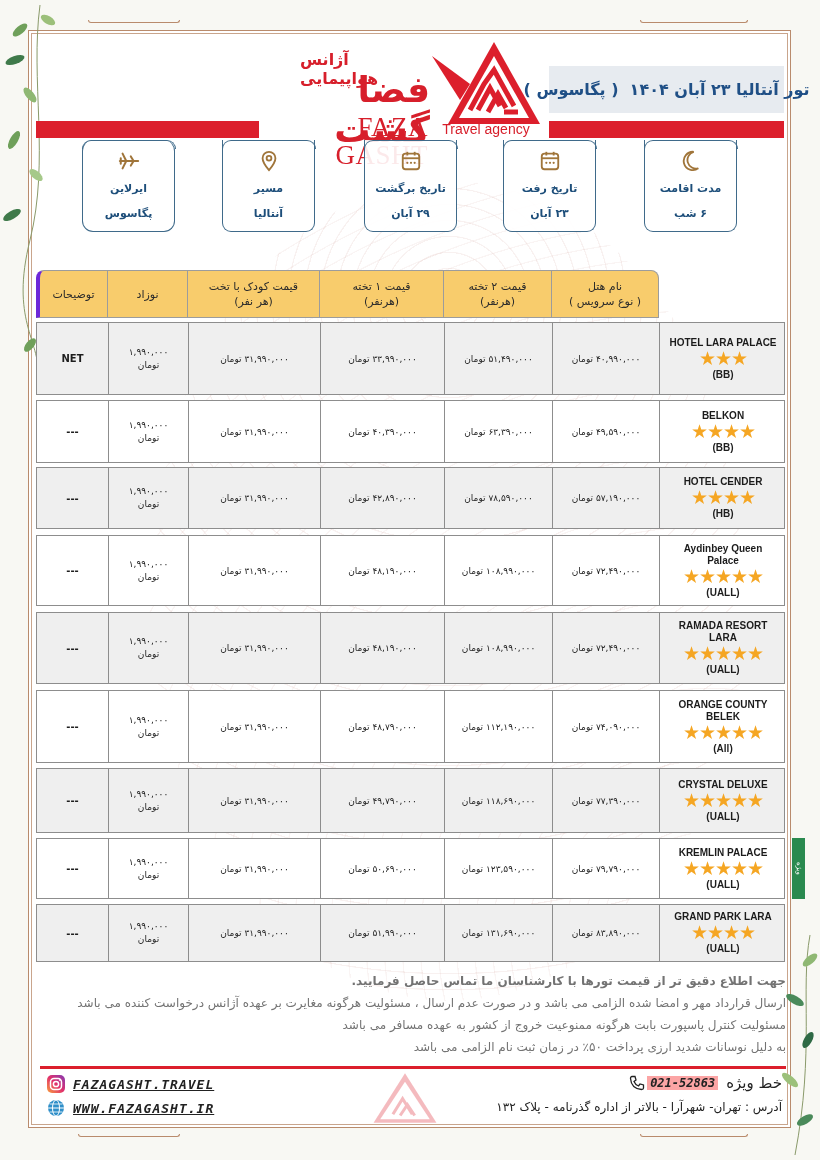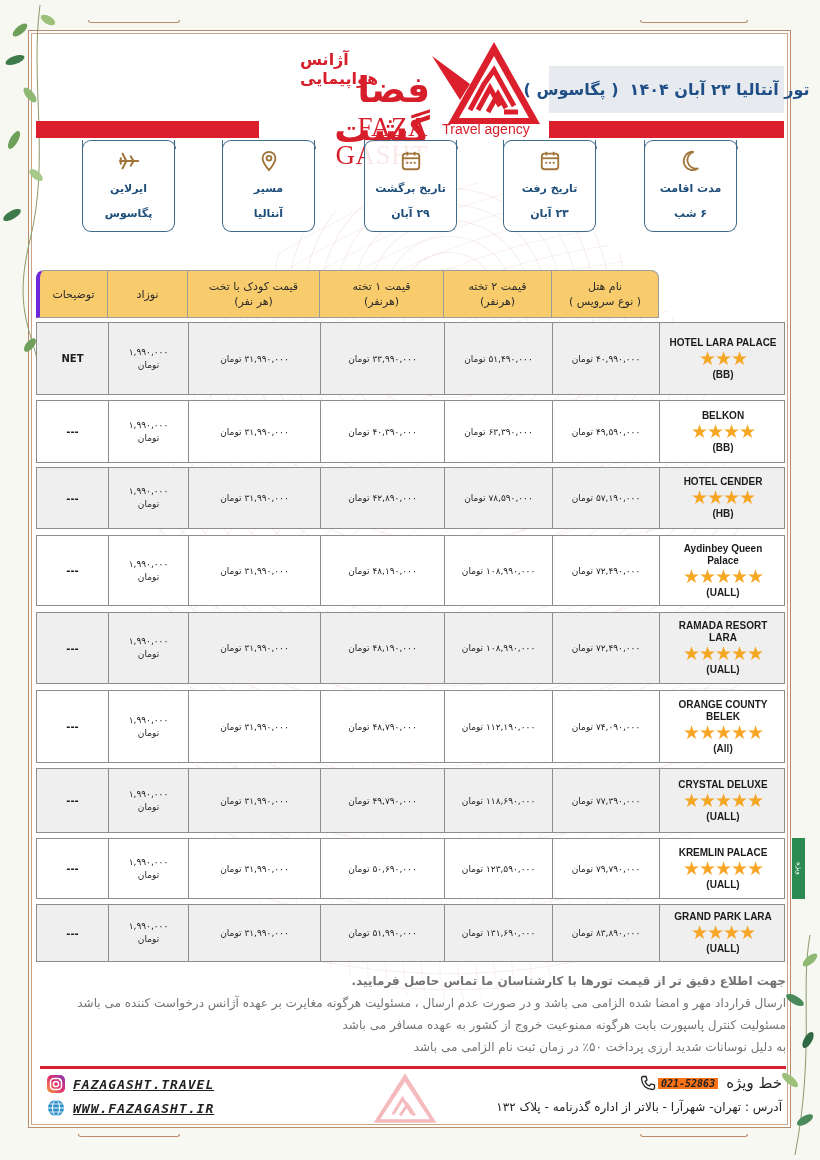--- a/index.html
+++ b/index.html
@@ -99,21 +99,21 @@
   .notes { left: 40px; top: 970px; width: 746px; direction: rtl; text-align: right; color: #737373; }
   .notes p { font-size: 12px; line-height: 22px; white-space: nowrap; }
   .notes p.bold { font-weight: bold; }
   .footer-rule { left: 40px; top: 1066px; width: 746px; height: 3px; background: #dc1f2c; }
   .contact-left { left: 47px; top: 1072px; text-decoration: underline; }
   .contact-row { display: flex; align-items: center; height: 24px; }
   .contact-row .txt { margin-left: 8px; font-family: "DejaVu Sans Mono", monospace; font-style: italic; font-weight: bold;
     font-size: 13px; letter-spacing: 1px; color: #222; }
   .contact-right { right: 38px; top: 1071px; direction: rtl; text-align: right; }
   .hotline { display: flex; align-items: center; height: 24px; font-size: 15px; color: #222; }
-  .hotline .num { margin-right: 8px; background: #f97316; font-weight: bold; font-style: italic; font-size: 10px;
+  .hotline .num { margin-right: 8px; background: #fca5a5; font-weight: bold; font-style: italic; font-size: 12px;
     padding: 0 3px; direction: ltr; font-family: "DejaVu Sans Mono", monospace; }
   .address { font-size: 12px; line-height: 24px; color: #222; }
   .watermark { left: 370px; top: 1072px; width: 70px; height: 52px; opacity: 0.3; }
 </style>
 </head>
 <body>
 
 <div class="frame">
   <div class="pattern"></div>
 </div>
@@ -202,21 +202,21 @@
   <div class="val">۲۹ آبان</div>
 </div>
 <div class="abs card" style="left:222px;">
   <svg class="ico" viewBox="0 0 24 24">
     <path d="M12 22 C 6 15, 5 12, 5 9 A7 7 0 0 1 19 9 C 19 12, 18 15, 12 22 Z" fill="none" stroke="#a0753a" stroke-width="2"></path>
     <circle cx="12" cy="9" r="2.6" fill="none" stroke="#a0753a" stroke-width="2"></circle>
   </svg>
   <div class="lbl">مسیر</div>
   <div class="val">آنتالیا</div>
 </div>
-<div class="abs card" style="left:82px;">
+<div class="abs card" style="left:82px;border-radius:11px;">
   <svg class="ico" viewBox="0 0 24 24">
     <path d="M2 12 L22 12 M9 12 L5 4 M9 12 L5 20 M17 12 L14 7 M17 12 L14 17 M3 9 L3 15" fill="none" stroke="#a0753a" stroke-width="2.2" stroke-linecap="round"></path>
   </svg>
   <div class="lbl">ایرلاین</div>
   <div class="val">پگاسوس</div>
 </div>
 
 <div class="thead">
   <div class="th">توضیحات</div>
   <div class="th">نوزاد</div>

